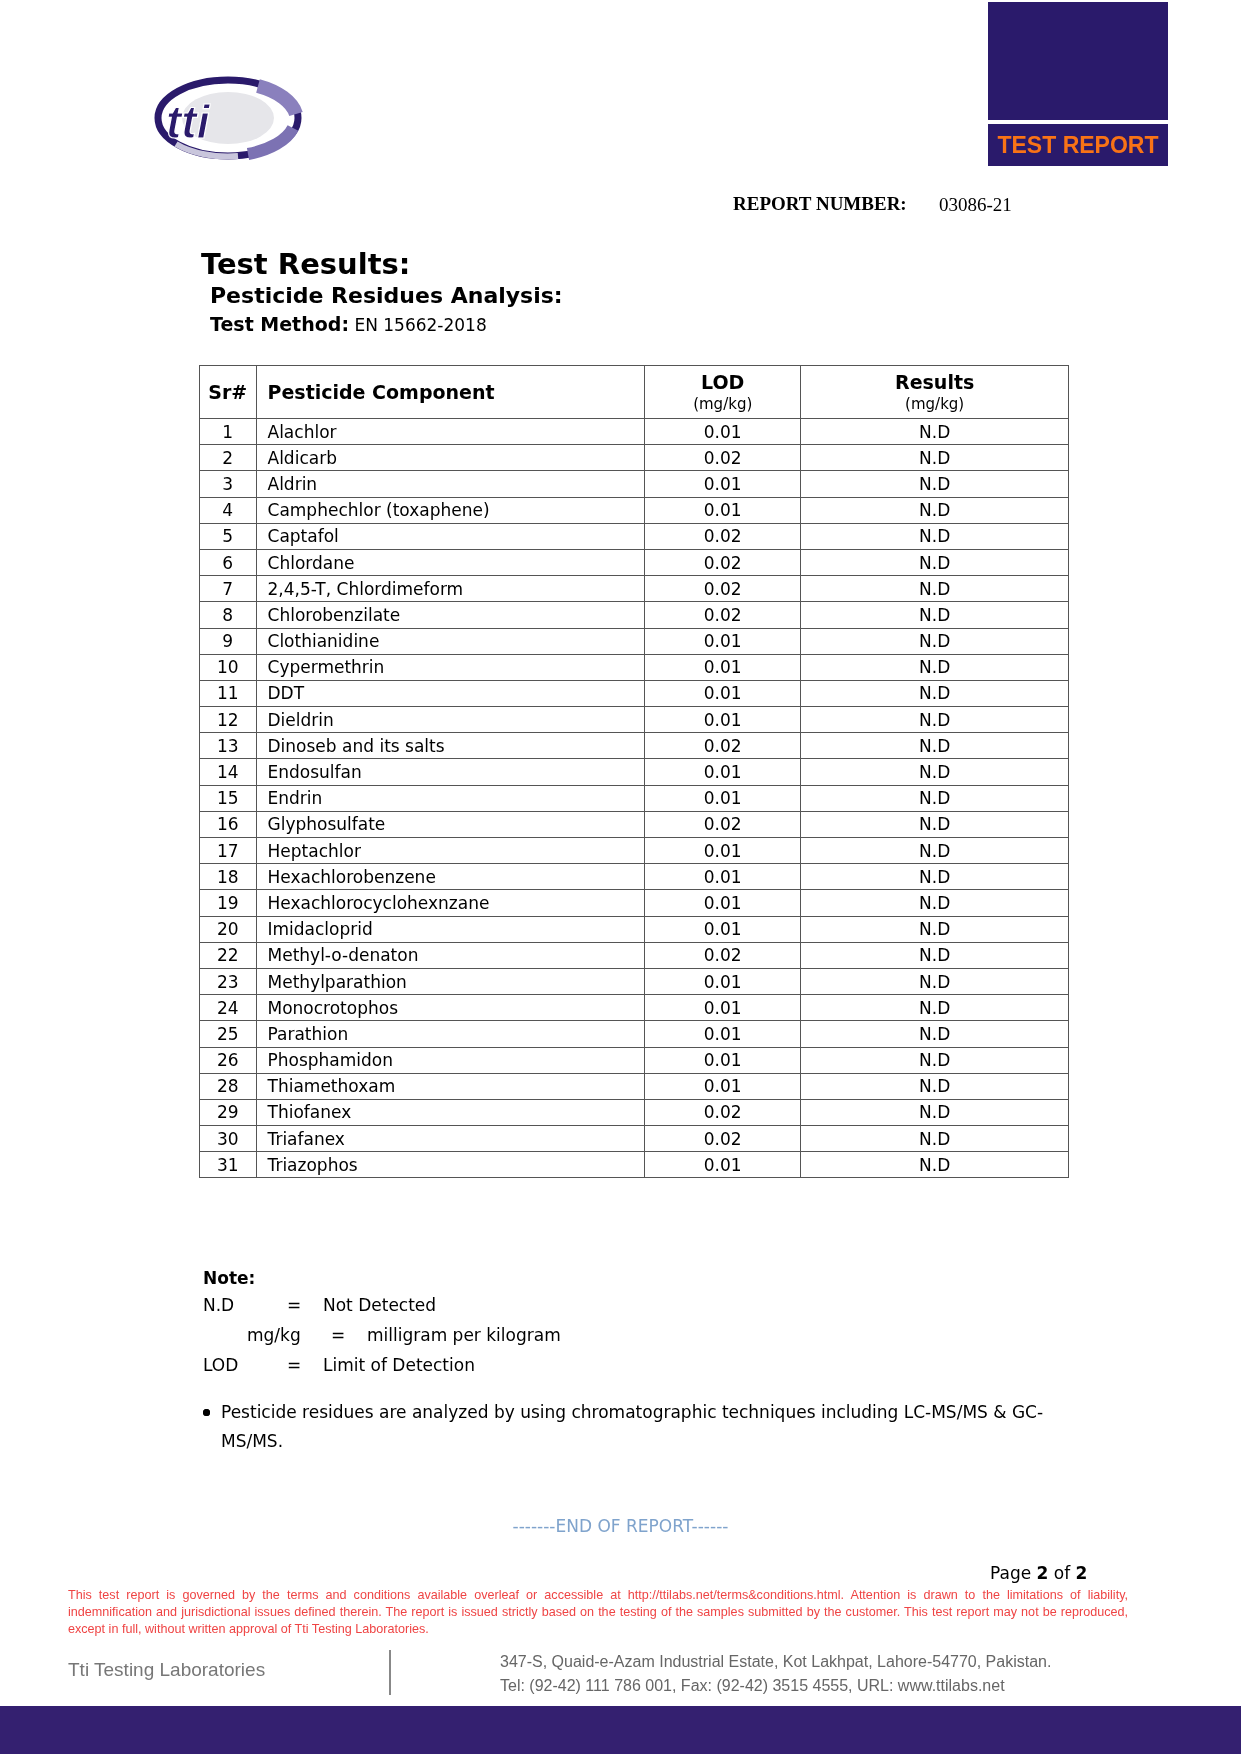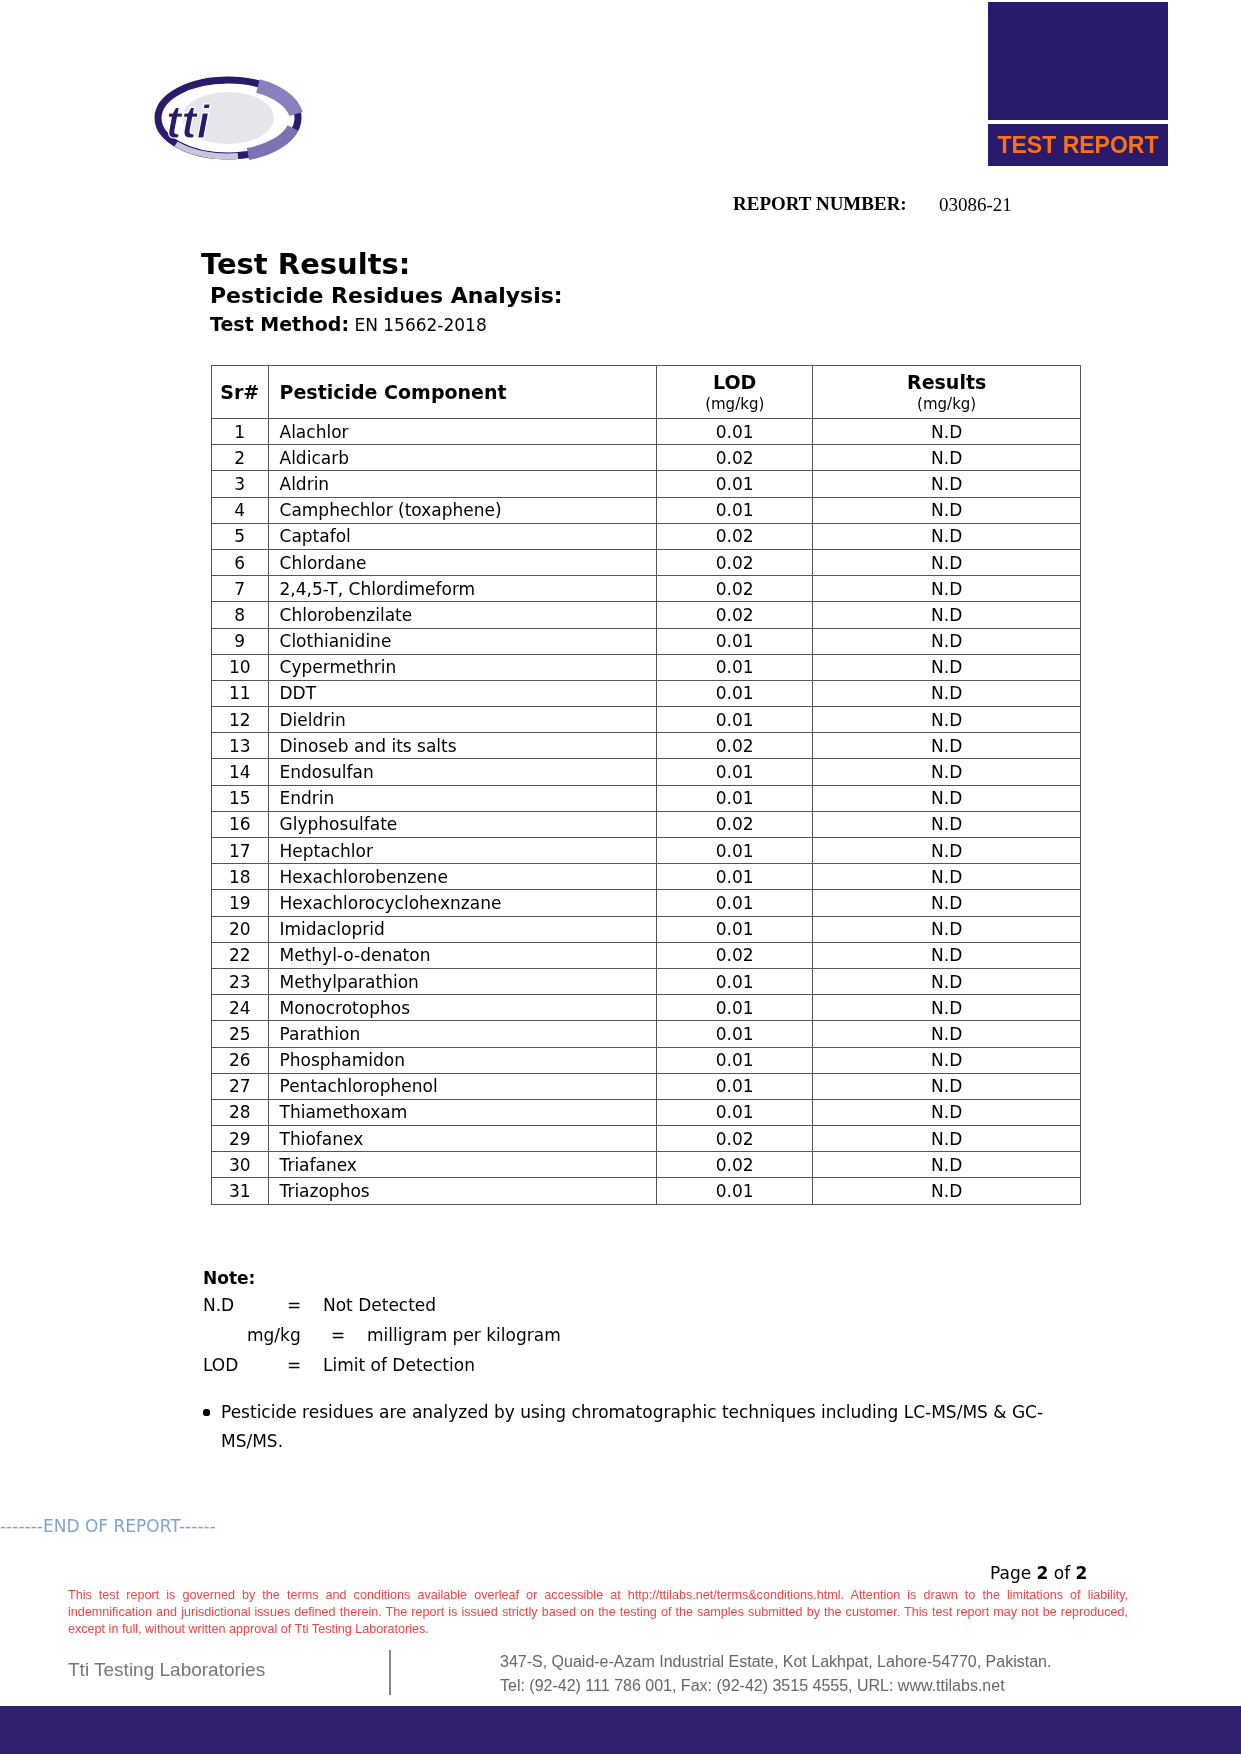--- a/index.html
+++ b/index.html
@@ -21,40 +21,40 @@
              font-weight: bold; font-size: 19px; }
   #report-number-value { left: 939px; top: 194px; font-family: "Liberation Serif", serif; font-size: 19px; }
 
   .doc { font-family: "DejaVu Sans", sans-serif; }
   #title { left: 201px; top: 247px; font-size: 29px; font-weight: bold; }
   #subtitle { left: 210px; top: 283px; font-size: 22px; font-weight: bold; }
   #method { left: 210px; top: 313px; font-size: 17px; }
   #method b { font-weight: bold; font-size: 19px; }
 
   
-  #results-table { left: 211px; top: 365px; width: 870px; border-collapse: collapse; }
+  #results-table { left: 199px; top: 365px; width: 870px; border-collapse: collapse; }
   #results-table th, #results-table td { border: 1.5px solid #555; padding: 0; }
   #results-table th { height: 52px; font-weight: bold; font-size: 19px; vertical-align: middle; }
   #results-table th .unit { display: block; font-weight: normal; font-size: 15px; margin-top: 2px; }
   #results-table td { height: 25.2px; font-size: 17px; line-height: 24px; }
   .c-sr { width: 56px; text-align: center; }
   .c-name { width: 381px; text-align: left; padding-left: 11px !important; }
   .c-lod { width: 158px; text-align: center; }
   .c-res { width: 272px; text-align: center; }
 
   
   #note-title { left: 203px; top: 1268px; font-size: 17px; font-weight: bold; }
   .note-row { position: absolute; left: 203px; font-size: 17px; }
   .note-row .k { display: inline-block; width: 84px; }
   .note-row .eq { display: inline-block; width: 36px; }
   #bullets { left: 203px; top: 1398px; width: 850px; font-size: 17px; line-height: 29px; }
   .bullet { position: relative; padding-left: 18px; }
   .bullet .dot { position: absolute; left: 0; top: 11px; width: 7px; height: 7px; background: #000; border-radius: 50%; }
 
-  #end { left: 0; width: 1241px; top: 1516px; text-align: left; font-size: 17px; color: #7fa3cc; }
+  #end { left: 0; width: 1241px; top: 1516px; text-align: center; font-size: 17px; color: #7fa3cc; }
   #page-num { left: 990px; top: 1563px; font-size: 17px; }
   #page-num b { font-weight: bold; }
 
   
   #disclaimer { left: 68px; top: 1587px; width: 1060px; font-size: 12.6px; color: #ef4444; line-height: 17px;
                 text-align: justify; }
   #lab-name { left: 68px; top: 1659px; font-size: 19px; color: #777; }
   #footer-divider { left: 389px; top: 1650px; width: 2px; height: 45px; background: #888; }
   #address { left: 500px; top: 1650px; font-size: 16px; color: #666; line-height: 24px; }
   #bottom-band { left: 0; top: 1706px; width: 1241px; height: 48px; background: #342070; }
@@ -246,26 +246,20 @@
         <td class="c-lod">0.01</td>
         <td class="c-res">N.D</td>
       </tr>
       <tr>
         <td class="c-sr">26</td>
         <td class="c-name">Phosphamidon</td>
         <td class="c-lod">0.01</td>
         <td class="c-res">N.D</td>
       </tr>
       <tr>
-        <td class="c-sr">27</td>
-        <td class="c-name">Pentachlorophenol</td>
-        <td class="c-lod">0.01</td>
-        <td class="c-res">N.D</td>
-      </tr>
-      <tr>
         <td class="c-sr">28</td>
         <td class="c-name">Thiamethoxam</td>
         <td class="c-lod">0.01</td>
         <td class="c-res">N.D</td>
       </tr>
       <tr>
         <td class="c-sr">29</td>
         <td class="c-name">Thiofanex</td>
         <td class="c-lod">0.02</td>
         <td class="c-res">N.D</td>

